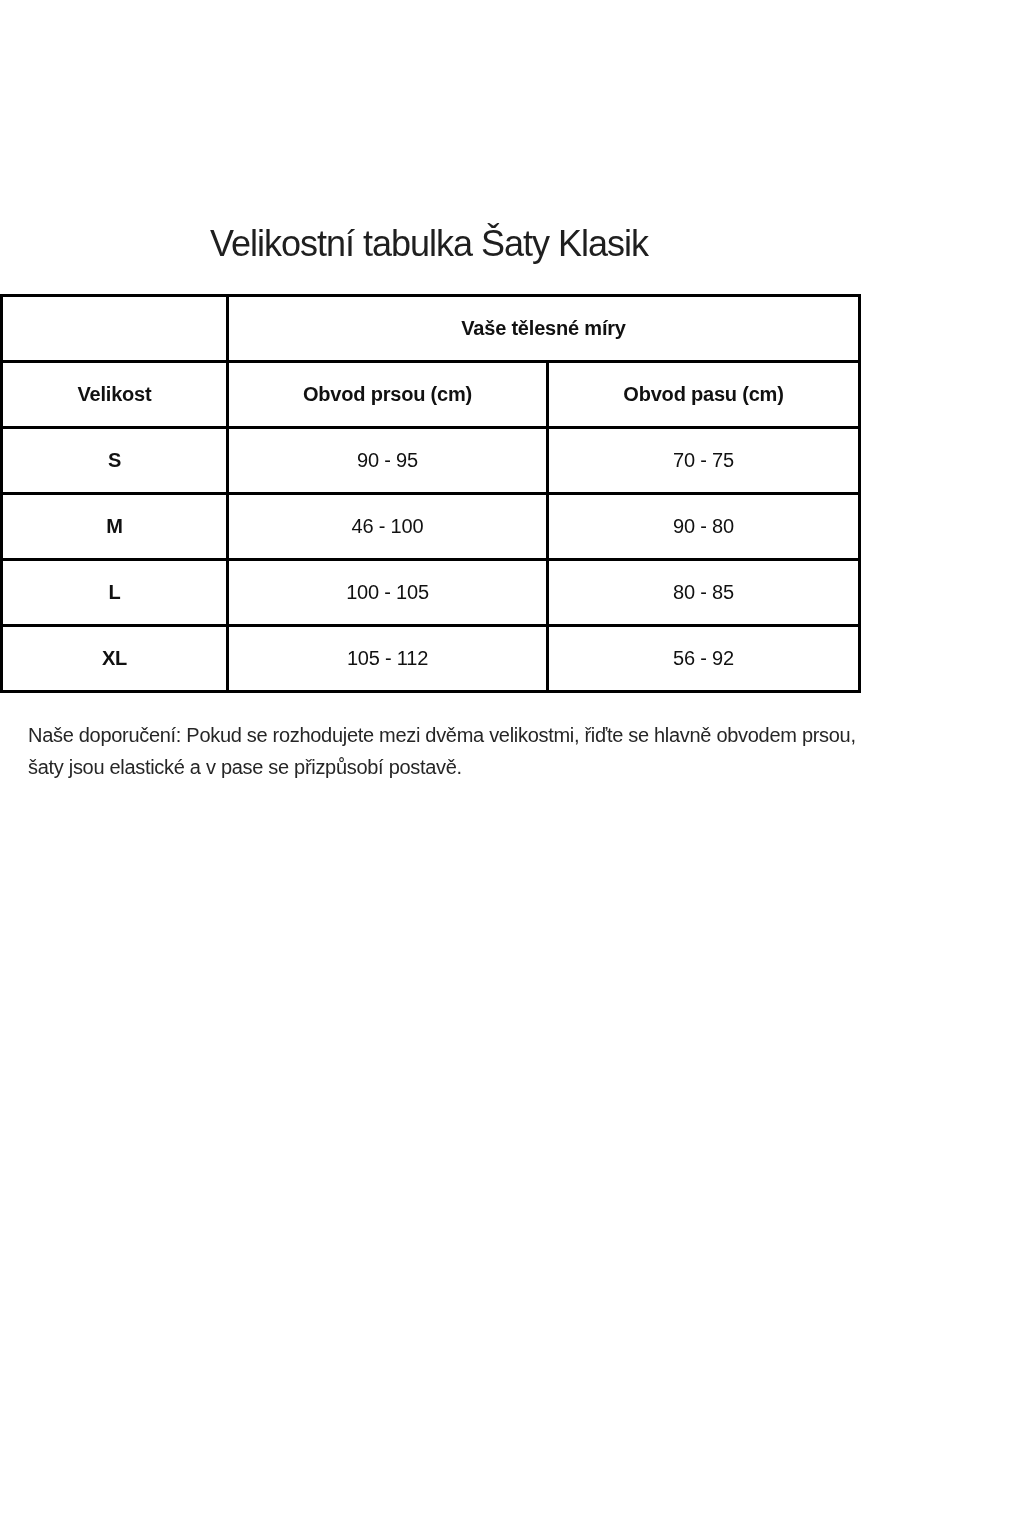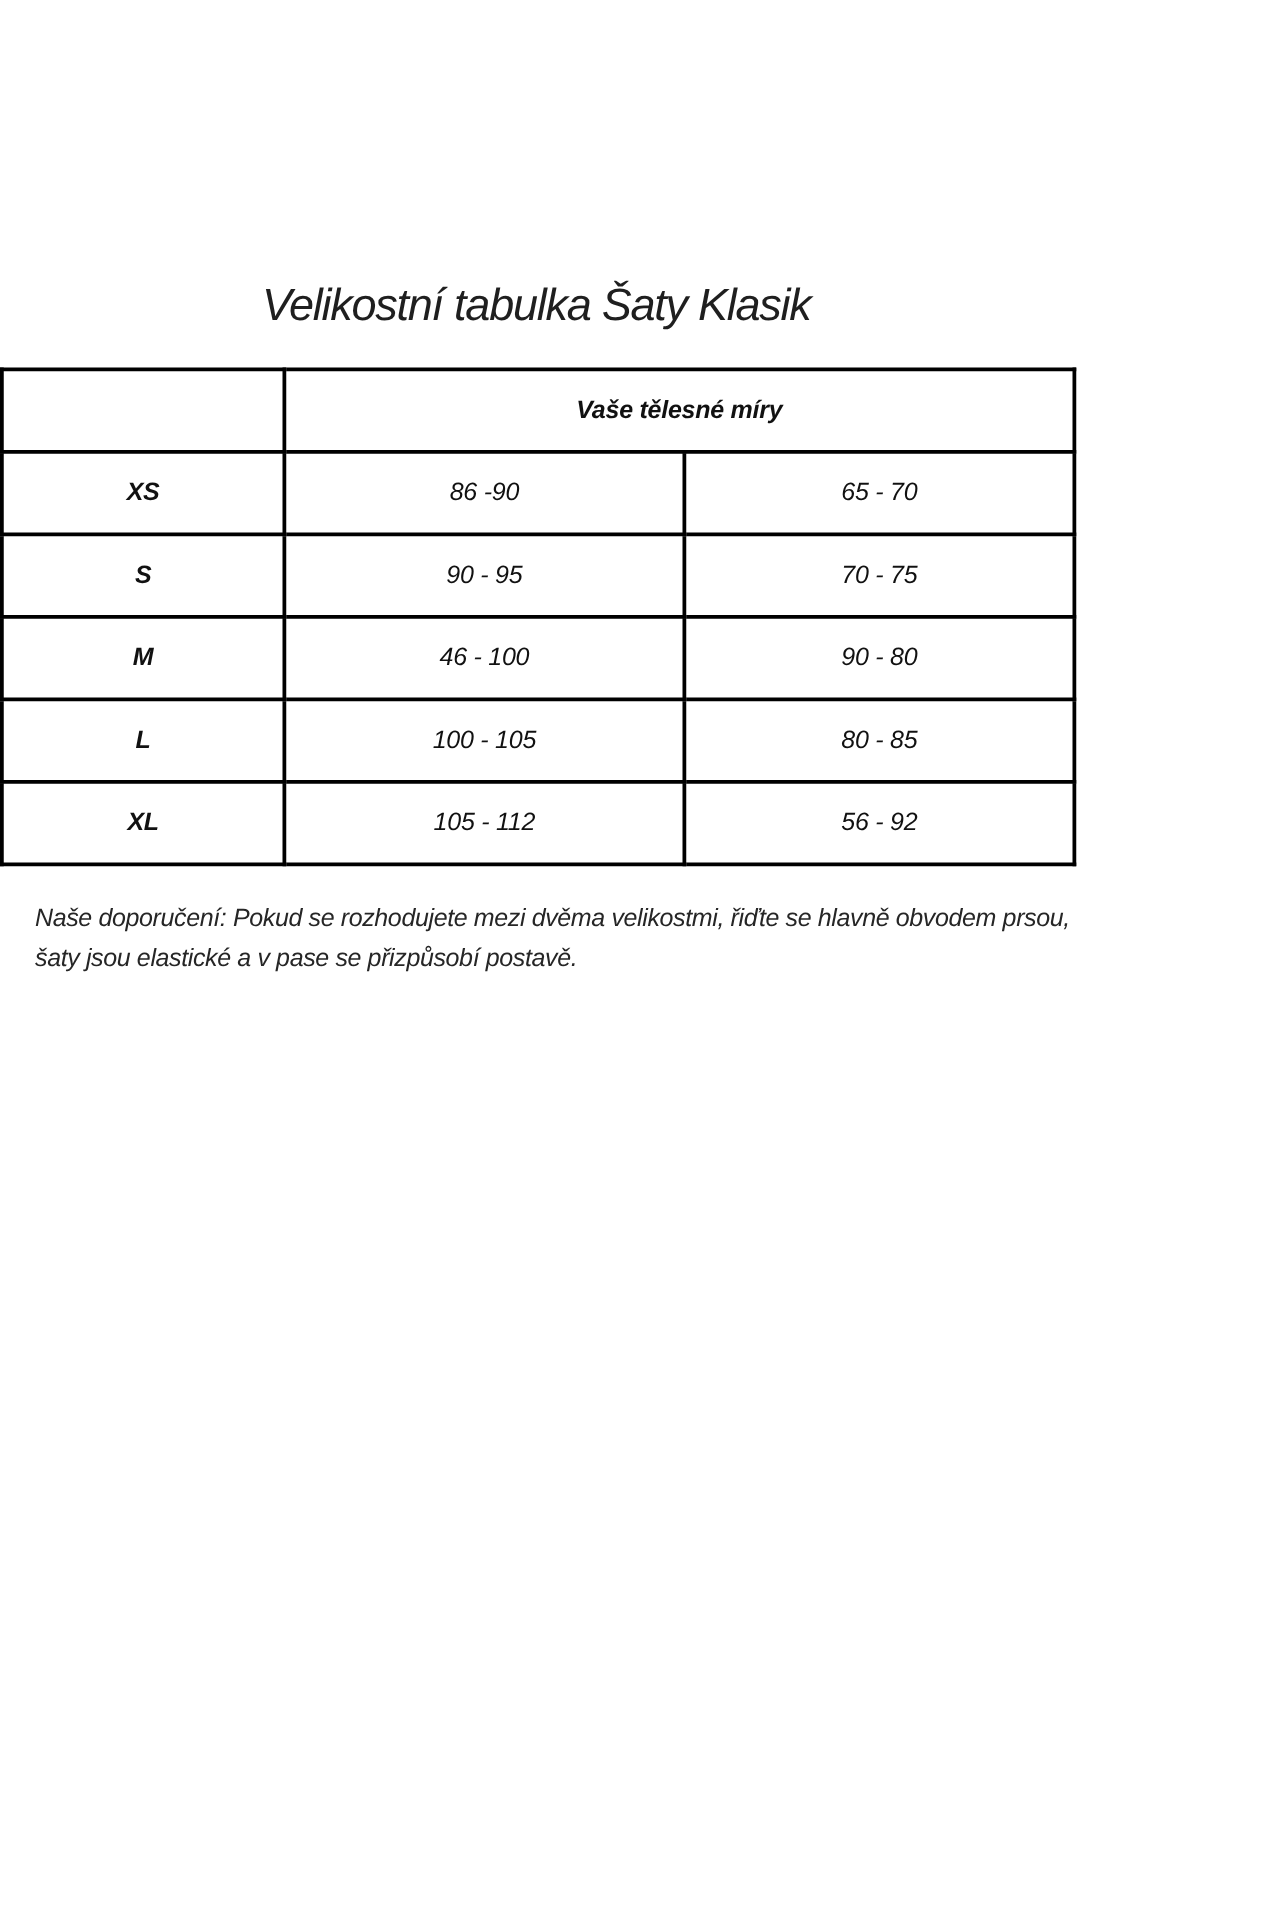--- a/index.html
+++ b/index.html
@@ -12,21 +12,20 @@
     height: 1536px;
     font-family: "Liberation Sans", "DejaVu Sans", sans-serif;
     color: #1c1c1c;
     overflow: hidden;
   }
   .page {
     box-sizing: border-box;
     width: 854px;
     height: 1536px;
     padding-top: 222px;
-    font-style: italic;
   }
   .title {
     margin: 0 auto;
     width: 858px;
     text-align: center;
     font-size: 36px;
     font-weight: 400;
     letter-spacing: -1px;
     color: #1f1f1f;
     line-height: 44px;
@@ -84,27 +83,27 @@
     <colgroup>
       <col class="c1">
         <col class="c2">
         <col class="c3">
     </colgroup>
     <thead>
       <tr>
         <td class="empty-cell"></td>
         <th colspan="2">Vaše tělesné míry</th>
       </tr>
+      <tr>
+        <th>Velikost</th>
+        <th>Obvod prsou (cm)</th>
+        <th>Obvod pasu (cm)</th>
+      </tr>
     </thead>
     <tbody>
-      <tr>
-        <td class="size-cell">XS</td>
-        <td class="value-cell">86 -90</td>
-        <td class="value-cell">65 - 70</td>
-      </tr>
       <tr>
         <td class="size-cell">S</td>
         <td class="value-cell">90 - 95</td>
         <td class="value-cell">70 - 75</td>
       </tr>
       <tr>
         <td class="size-cell">M</td>
         <td class="value-cell">46 - 100</td>
         <td class="value-cell">90 - 80</td>
       </tr>

